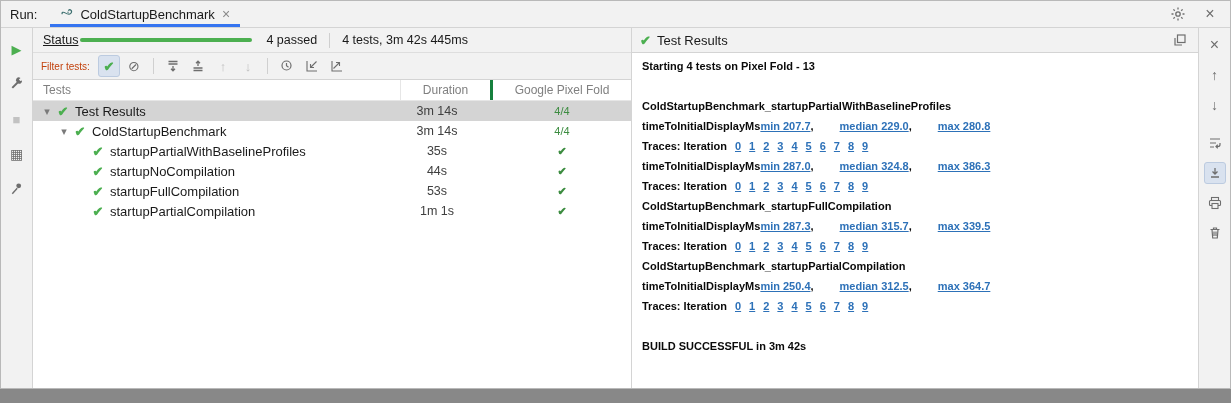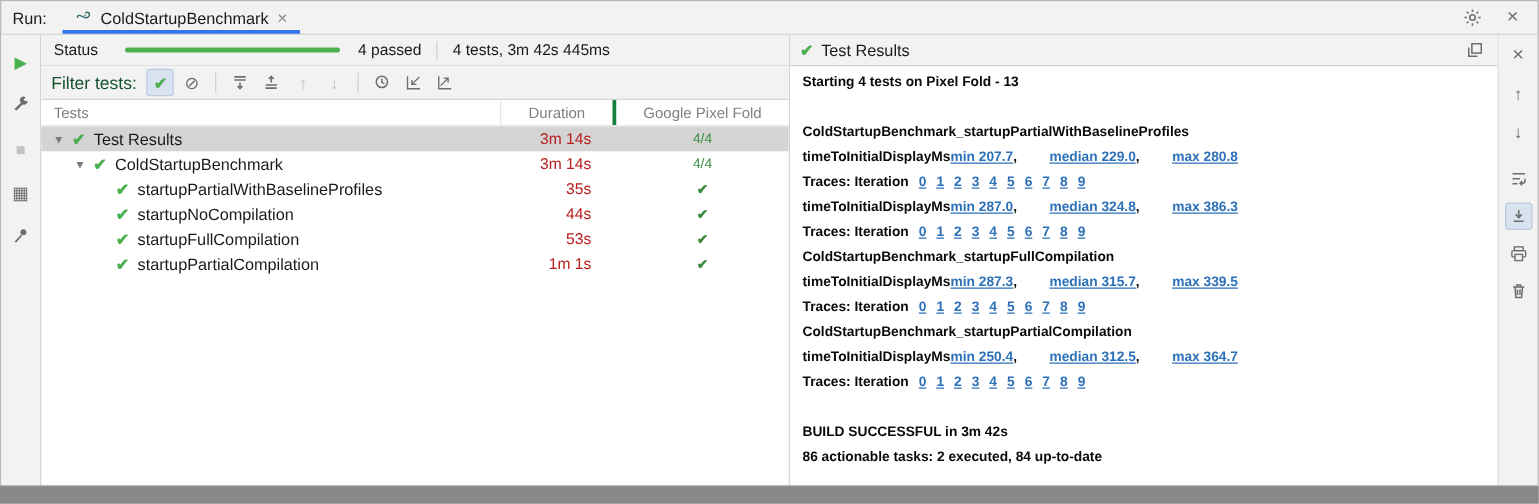--- a/index.html
+++ b/index.html
@@ -23,47 +23,47 @@
   .side-toolbar .ib { width:22px; height:22px; }
   .play-glyph { color:#4caf50; font-size:13px; }
   .stop-glyph { color:#c2c2c2; font-size:13px; }
   .layout-glyph { color:#6e6e6e; font-size:14px; }
 
   .left-panel { width:600px; flex:0 0 600px; background:#fff; border-left:1px solid #d4d4d4; border-right:1px solid #d4d4d4; display:flex; flex-direction:column; }
   .right-panel { flex:1; background:#fff; border-right:1px solid #d4d4d4; display:flex; flex-direction:column; min-width:0; }
 
   
   .status-row { height:25px; background:#f2f2f2; border-bottom:1px solid #dedede; display:flex; align-items:center; padding:0 10px; font-size:12.5px; color:#1a1a1a; flex:0 0 25px; }
-  .status-label { margin-right:22px; }
+  .status-label { margin-right:2px;text-decoration:underline; }
   .progress { width:172px; height:4px; border-radius:2px; background:#4caf50; }
   .passed-label { margin-left:14px; }
   .vsep { width:1px; height:15px; background:#cfcfcf; margin:0 12px; }
 
   
   .filter-row { height:27px; background:#f2f2f2; border-bottom:1px solid #d4d4d4; display:flex; align-items:center; padding:0 8px; gap:3px; flex:0 0 27px; }
-  .filter-label { font-size:14px; color:#14532d; margin-right:5px; }
+  .filter-label { font-size:10px; color:#c2410c; margin-right:5px; }
   .tgl { width:22px; height:22px; }
   .tgl.on { background:#d9e2ef; border:1px solid #bccbe0; }
   .check-green { color:#4caf50; font-size:13px; font-weight:bold; }
   .dim { color:#c0c0c0; }
   .fsep { width:1px; height:16px; background:#d0d0d0; margin:0 5px; }
 
   
   .table-header { height:21px; display:flex; align-items:center; font-size:12px; color:#808080; border-bottom:1px solid #e6e6e6; flex:0 0 21px; background:#fff; }
   .col-tests { flex:1; padding-left:10px; border-right:1px solid #e6e6e6; height:100%; display:flex; align-items:center; }
   .col-duration { width:92px; flex:0 0 92px; justify-content:center; display:flex; align-items:center; border-right:3px solid #15803d; height:100%; }
   .col-device { width:138px; flex:0 0 138px; display:flex; justify-content:center; align-items:center; height:100%; }
   .tree { flex:1; overflow:hidden; }
   .trow { height:20px; display:flex; align-items:center; font-size:13px; color:#1a1a1a; cursor:pointer; }
   .trow.selected { background:#d4d4d4; }
   .tcell-main { flex:1; display:flex; align-items:center; min-width:0; }
   .indent0 { padding-left:6px; } .indent1 { padding-left:23px; } .indent2 { padding-left:57px; }
   .chev { width:16px; color:#7a7a7a; font-size:11px; text-align:center; cursor:pointer; }
   .tcheck { width:16px; text-align:center; margin-right:4px; }
-  .tdur { width:92px; flex:0 0 92px; text-align:right; padding-right:20px; color:#b91c1c; font-size:12.5px; }
+  .tdur { width:92px; flex:0 0 92px; text-align:center; padding-right:20px; color:#404040; font-size:12.5px; }
   .tdev { width:138px; flex:0 0 138px; text-align:center; font-size:11px; color:#3c8c40; }
 
   
   .console-header { height:25px; background:#f2f2f2; border-bottom:1px solid #d4d4d4; display:flex; align-items:center; padding:0 8px; gap:6px; flex:0 0 25px; }
   .console-title { font-size:13px; color:#1a1a1a; }
   .console-header .spacer { flex:1; }
   .console { flex:1; padding:3px 0 0 10px; font-family:Liberation Sans, sans-serif; font-weight:700; font-size:11px; line-height:20px; color:#0a0a0a; overflow:hidden; white-space:nowrap; }
   .c-line { height:20px; }
   .lnk { color:#2d71b8; text-decoration:underline; cursor:pointer; }
   .m-min { }
@@ -294,21 +294,20 @@
         <div class="c-line">ColdStartupBenchmark_startupPartialCompilation</div>
         <div class="c-line">
           <span>timeToInitialDisplayMs</span><a class="lnk m-min">min 250.4</a><span>,</span><a class="lnk m-next">median 312.5</a><span>,</span><a class="lnk m-next">max 364.7</a>
         </div>
         <div class="c-line">
           <span>Traces: Iteration</span><a class="lnk it">0</a><a class="lnk it">1</a><a class="lnk it">2</a><a class="lnk it">3</a><a class="lnk it">4</a><a class="lnk it">5</a><a class="lnk it">6</a><a class="lnk it">7</a><a class="lnk it">8</a><a class="lnk it">9</a>
         </div>
 
         <div class="c-line"></div>
         <div class="c-line">BUILD SUCCESSFUL in 3m 42s</div>
-        <div class="c-line">86 actionable tasks: 2 executed, 84 up-to-date</div>
       </div>
     </div>
 
     <div class="side-toolbar right-toolbar" style="padding-top:6px; gap:8px;">
       <span class="ib">
           <span class="close-glyph">×</span>
         </span>
       <span class="ib">
           <span class="arrow-glyph">↑</span>
         </span>

